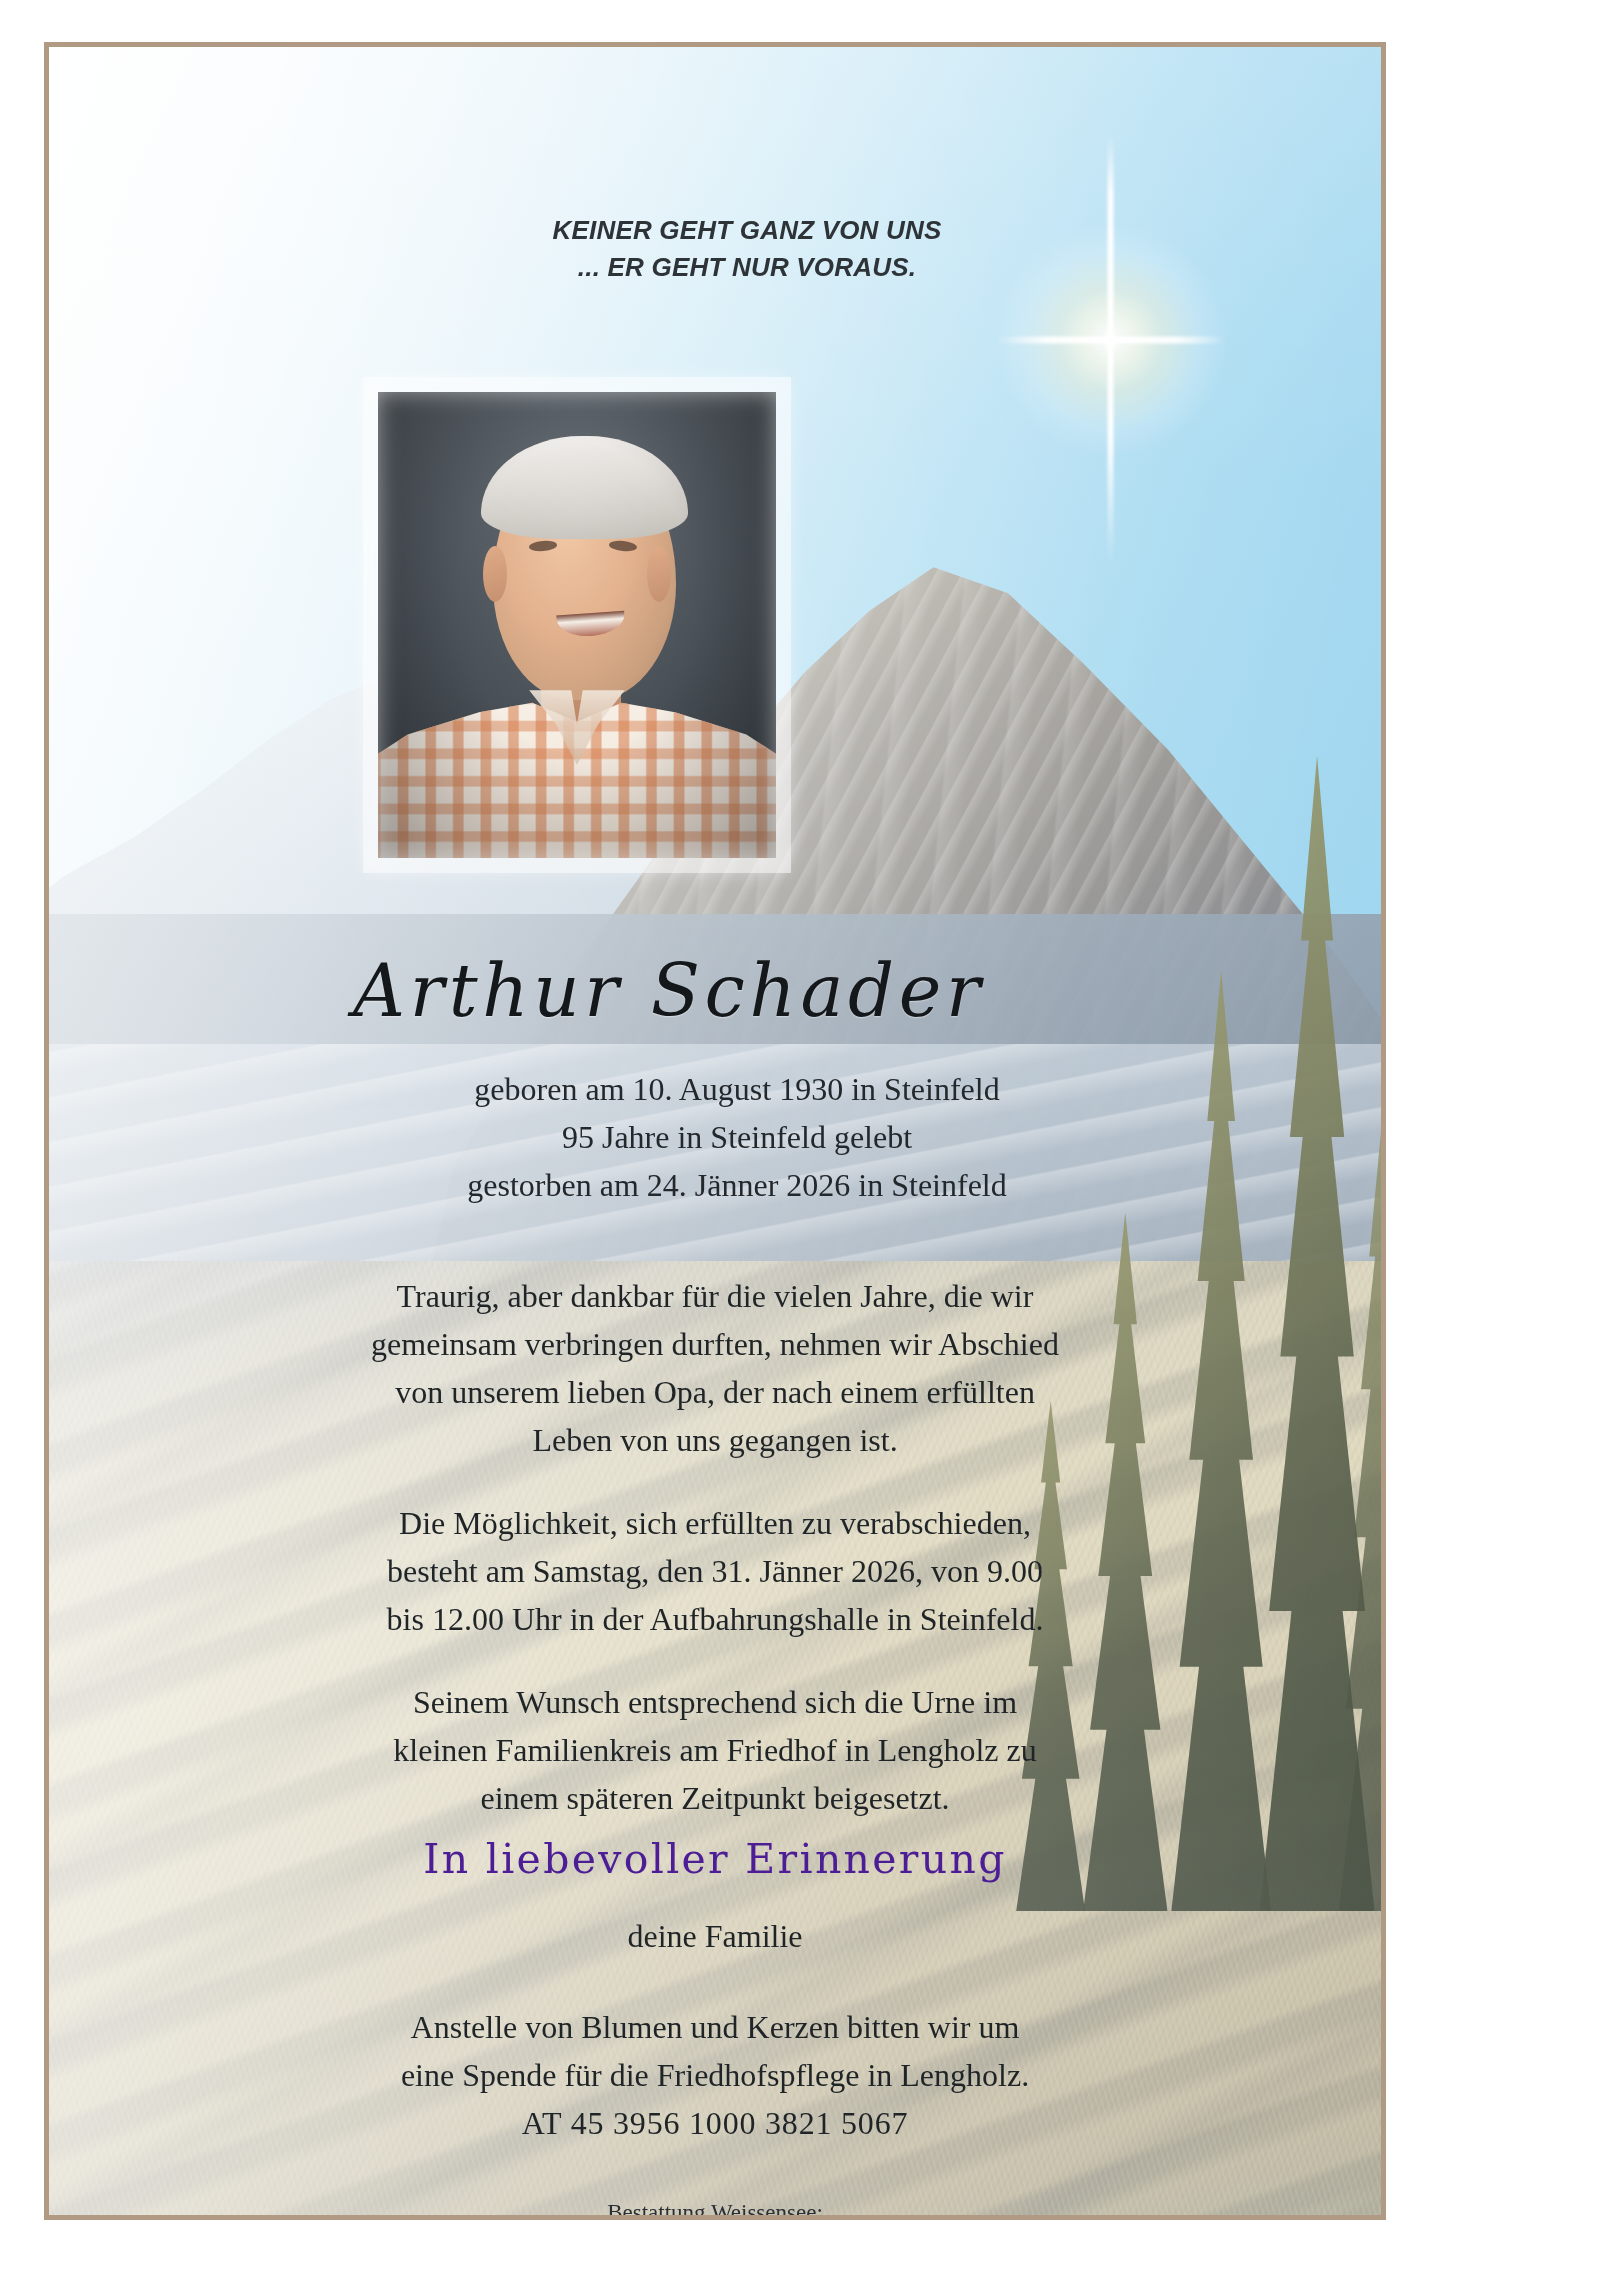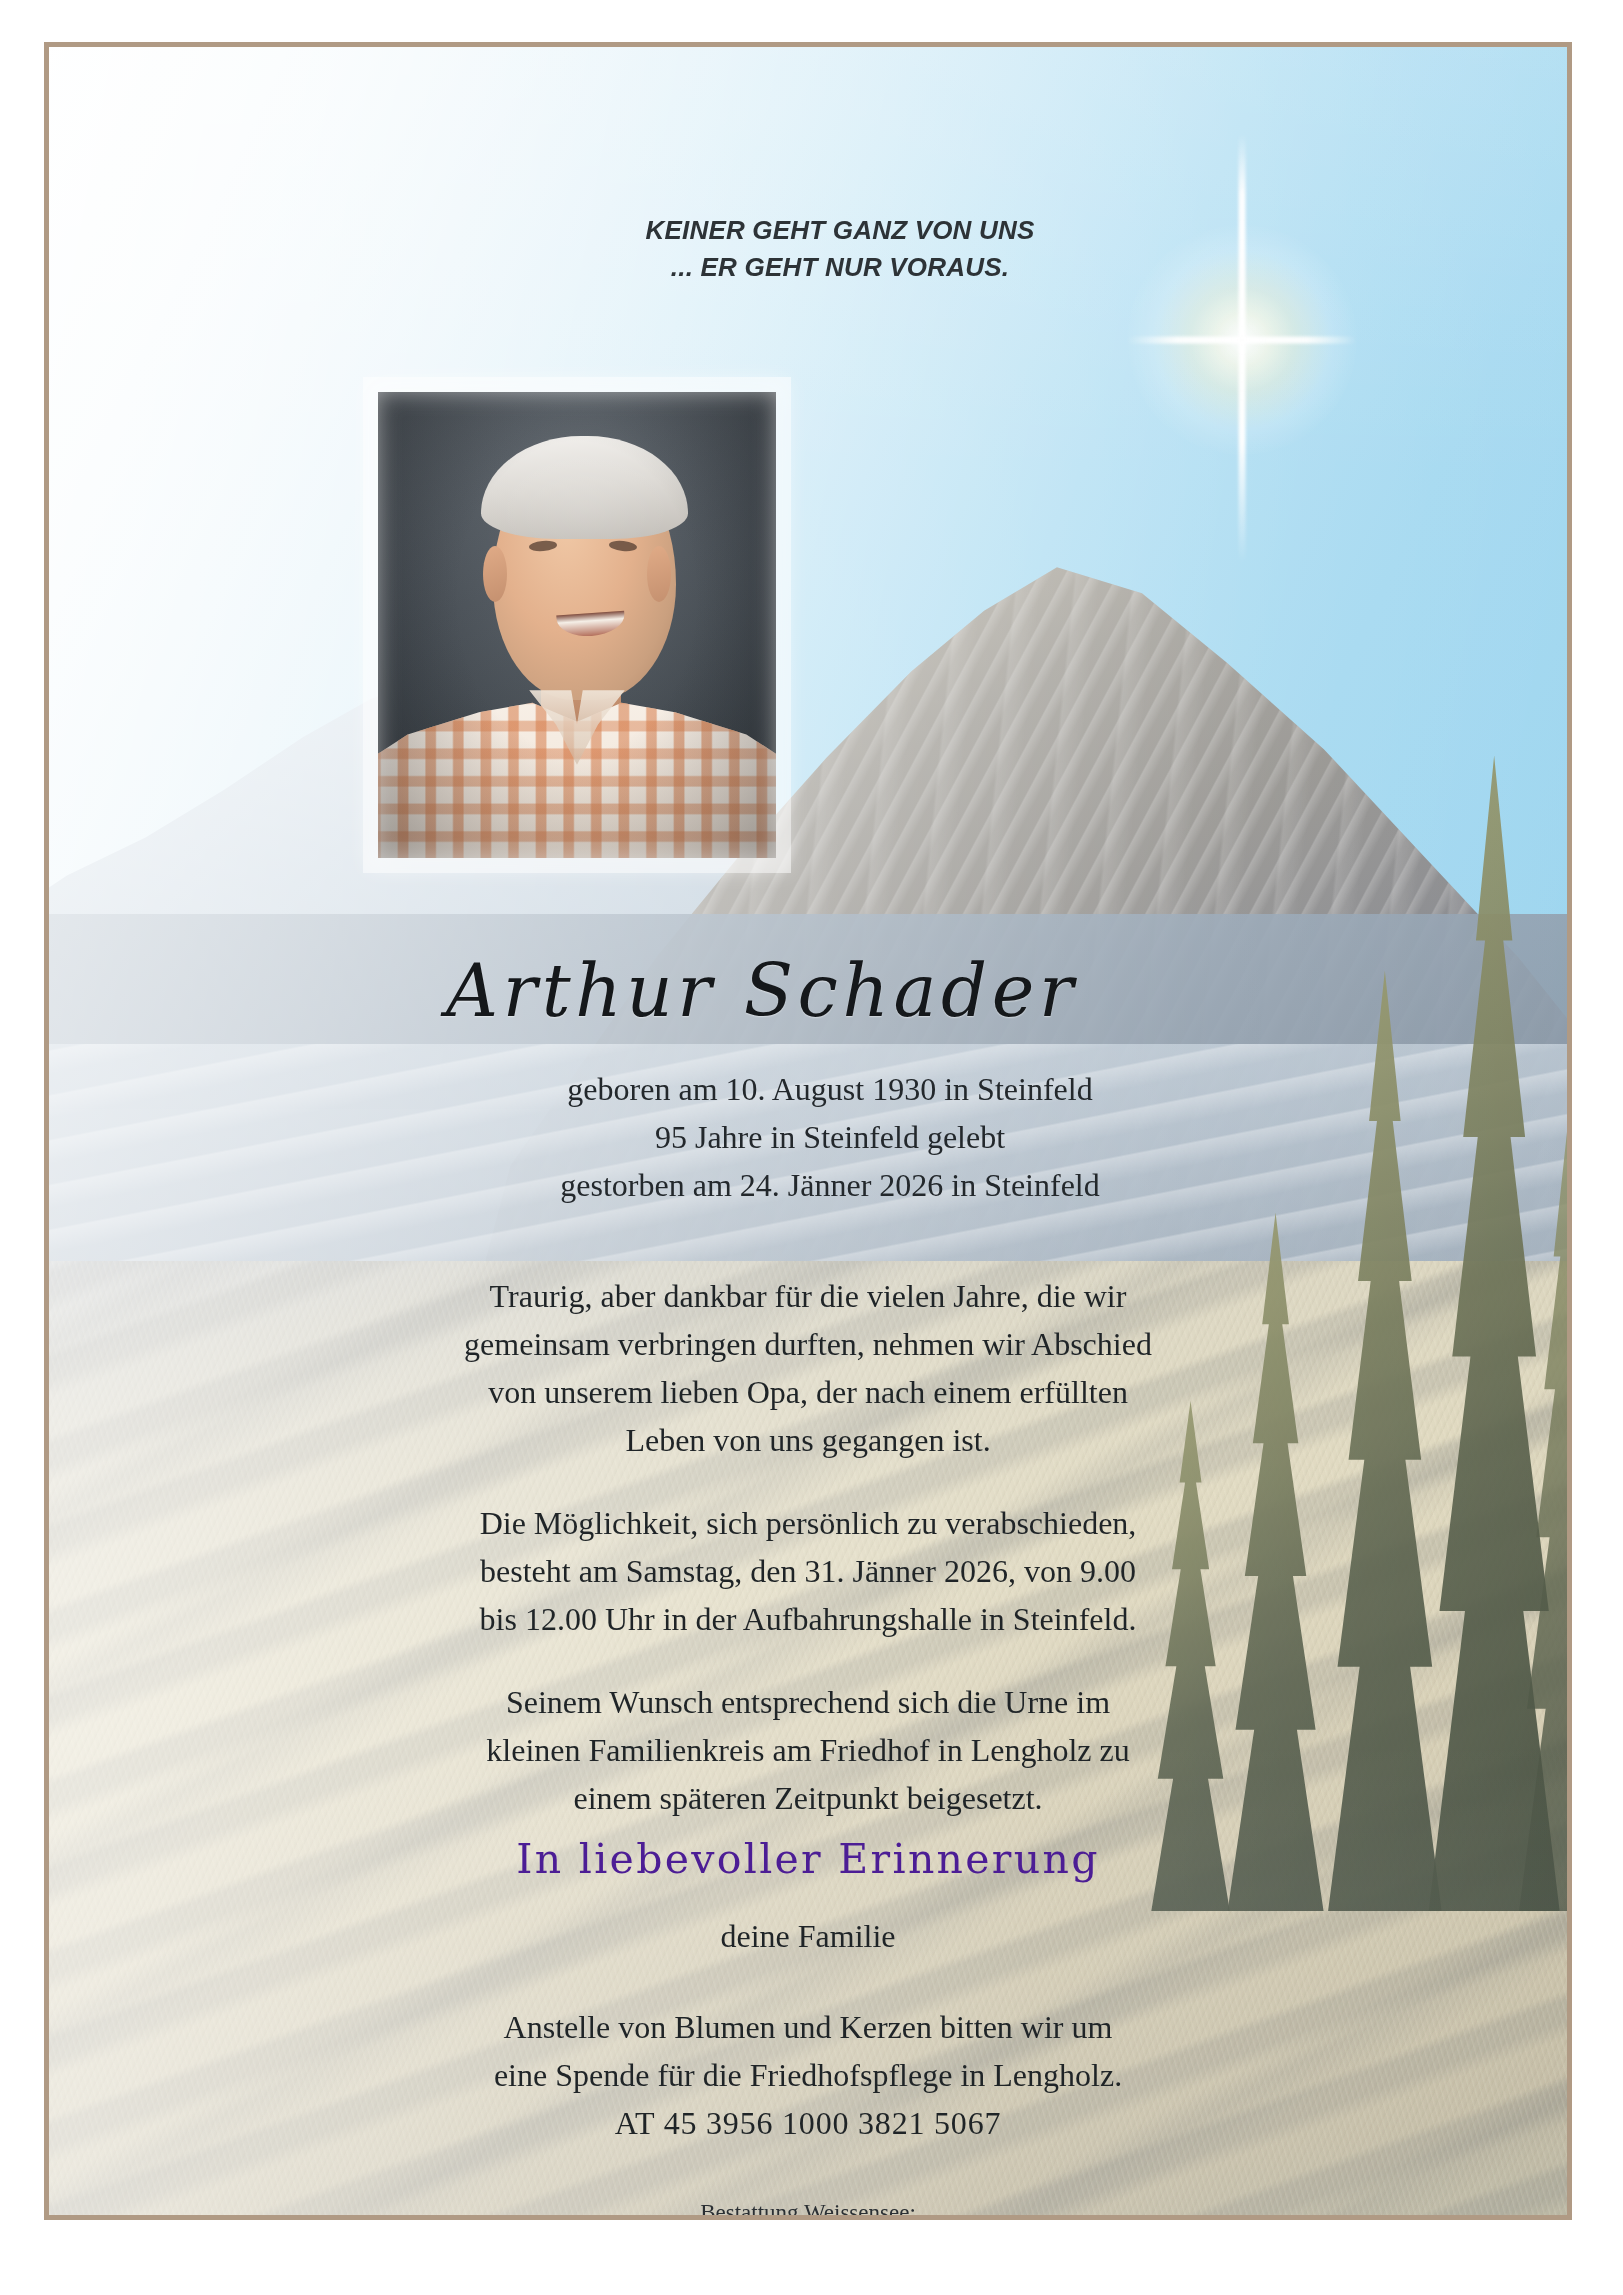--- a/index.html
+++ b/index.html
@@ -21,21 +21,21 @@
     width: 1624px;
     height: 2295px;
     background: #ffffff;
   }
 
   
   .card-frame {
     position: absolute;
     left: 44px;
     top: 42px;
-    width: 1528px;
+    width: 1342px;
     height: 2178px;
     border: 5.4px solid #b09a84;
     box-sizing: border-box;
     overflow: hidden;
     background: #eaf4fa;
   }
 
   
   .bg { position: absolute; inset: 0; overflow: hidden; }
 
@@ -584,21 +584,21 @@
       </div>
 
       <div class="body-text">
         <p class="para">
           <span>Traurig, aber dankbar für die vielen Jahre, die wir</span>
           <span>gemeinsam verbringen durften, nehmen wir Abschied</span>
           <span>von unserem lieben Opa, der nach einem erfüllten</span>
           <span>Leben von uns gegangen ist.</span>
         </p>
         <p class="para">
-          <span>Die Möglichkeit, sich persönlich zu verabschieden,</span>
+          <span>Die Möglichkeit, sich erfüllten zu verabschieden,</span>
           <span>besteht am Samstag, den 31. Jänner 2026, von 9.00</span>
           <span>bis 12.00 Uhr in der Aufbahrungshalle in Steinfeld.</span>
         </p>
         <p class="para">
           <span>Seinem Wunsch entsprechend sich die Urne im</span>
           <span>kleinen Familienkreis am Friedhof in Lengholz zu</span>
           <span>einem späteren Zeitpunkt beigesetzt.</span>
         </p>
       </div>
 

